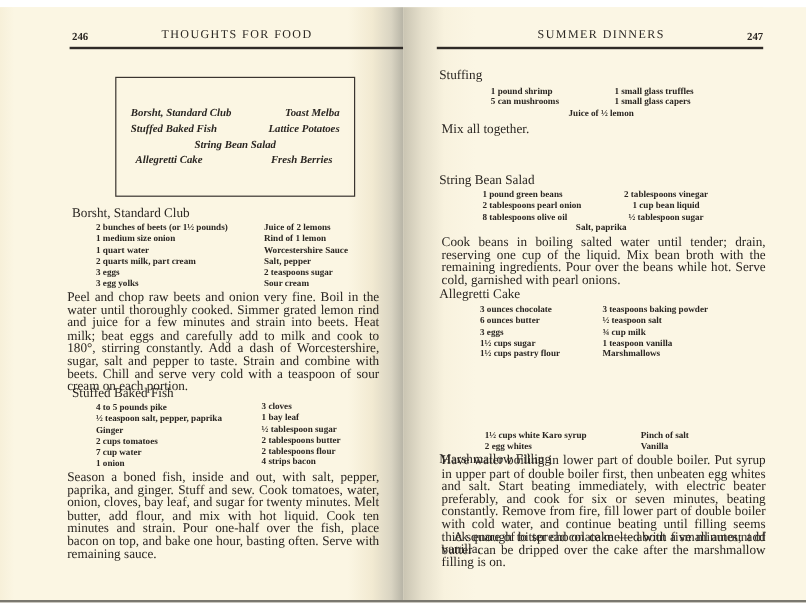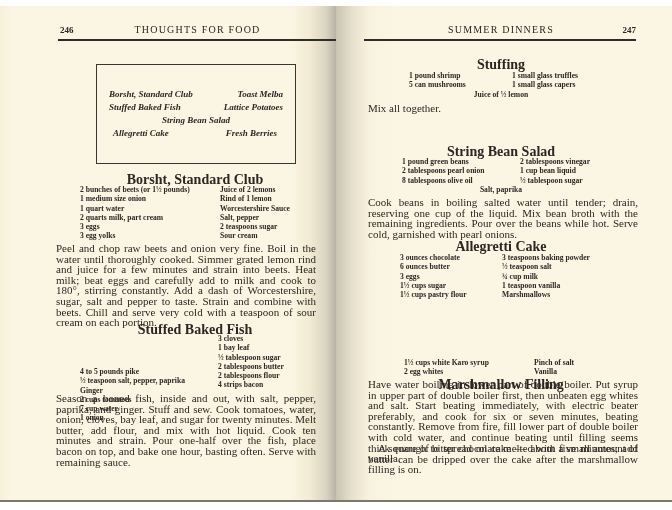--- a/index.html
+++ b/index.html
@@ -27,21 +27,21 @@
   .page-right .rule { left:28px; width:272px; top:33px; }
 
   .menu-box {
     position:absolute; left:96px; top:58px; width:200px; height:100px;
     border:1.5px solid #3a3530;
     font-style:italic; font-weight:bold; font-size:9px;
   }
   .menu-row { position:absolute; left:12px; right:12px; display:flex; justify-content:space-between; }
   .menu-row.center { justify-content:center; }
 
-  .section-title { position:absolute; font-size:14px; font-weight:bold; text-align:center; }
+  .section-title { position:absolute; font-size:11px; font-weight:normal; }
   .ingr-col { position:absolute; font-size:7.6px; font-weight:bold; line-height:9.3px; white-space:nowrap; }
   .ingr-center { position:absolute; font-size:7.6px; font-weight:bold; text-align:center; white-space:nowrap; }
   .para { position:absolute; font-size:11px; line-height:10.6px; text-align:justify; }
 </style>
 </head>
 <body>
 
 <div class="book">
 
   <div class="page page-left">
@@ -82,21 +82,21 @@
       <div>Juice of 2 lemons</div>
       <div>Rind of 1 lemon</div>
       <div>Worcestershire Sauce</div>
       <div>Salt, pepper</div>
       <div>2 teaspoons sugar</div>
       <div>Sour cream</div>
     </div>
     <div class="para" style="left:56px;width:260px;top:237px;">Peel and chop raw beets and onion very fine. Boil in the water until thoroughly cooked. Simmer grated lemon rind and juice for a few minutes and strain into beets. Heat milk; beat eggs and carefully add to milk and cook to 180°, stirring constantly. Add a dash of Worcestershire, sugar, salt and pepper to taste. Strain and combine with beets. Chill and serve very cold with a teaspoon of sour cream on each portion.</div>
 
     <div class="section-title" style="left:60px;width:270px;top:316px;">Stuffed Baked Fish</div>
-    <div class="ingr-col" style="left:80px;top:329px;margin-top:32px;">
+    <div class="ingr-col" style="left:80px;top:329px;">
       <div>4 to 5 pounds pike</div>
       <div>½ teaspoon salt, pepper, paprika</div>
       <div>Ginger</div>
       <div>2 cups tomatoes</div>
       <div>7 cup water</div>
       <div>1 onion</div>
     </div>
     <div class="ingr-col" style="left:218px;top:328px;">
       <div>3 cloves</div>
       <div>1 bay leaf</div>
@@ -127,21 +127,21 @@
     <div class="ingr-center" style="left:30px;width:270px;top:84px;">Juice of ½ lemon</div>
     <div class="para" style="left:32px;width:270px;top:97px;">Mix all together.</div>
 
 
     <div class="section-title" style="left:30px;width:270px;top:138px;">String Bean Salad</div>
     <div class="ingr-col" style="left:66px;top:151px;">
       <div>1 pound green beans</div>
       <div>2 tablespoons pearl onion</div>
       <div>8 tablespoons olive oil</div>
     </div>
-    <div class="ingr-col" style="left:184px;top:151px;">
+    <div class="ingr-col" style="left:184px;top:151px;text-align:center;">
       <div>2 tablespoons vinegar</div>
       <div>1 cup bean liquid</div>
       <div>½ tablespoon sugar</div>
     </div>
     <div class="ingr-center" style="left:30px;width:270px;top:179px;">Salt, paprika</div>
     <div class="para" style="left:32px;width:270px;top:191px;">Cook beans in boiling salted water until tender; drain, reserving one cup of the liquid. Mix bean broth with the remaining ingredients. Pour over the beans while hot. Serve cold, garnished with pearl onions.</div>
 
     <div class="section-title" style="left:30px;width:270px;top:233px;">Allegretti Cake</div>
     <div class="ingr-col" style="left:64px;top:247px;">
       <div>3 ounces chocolate</div>

